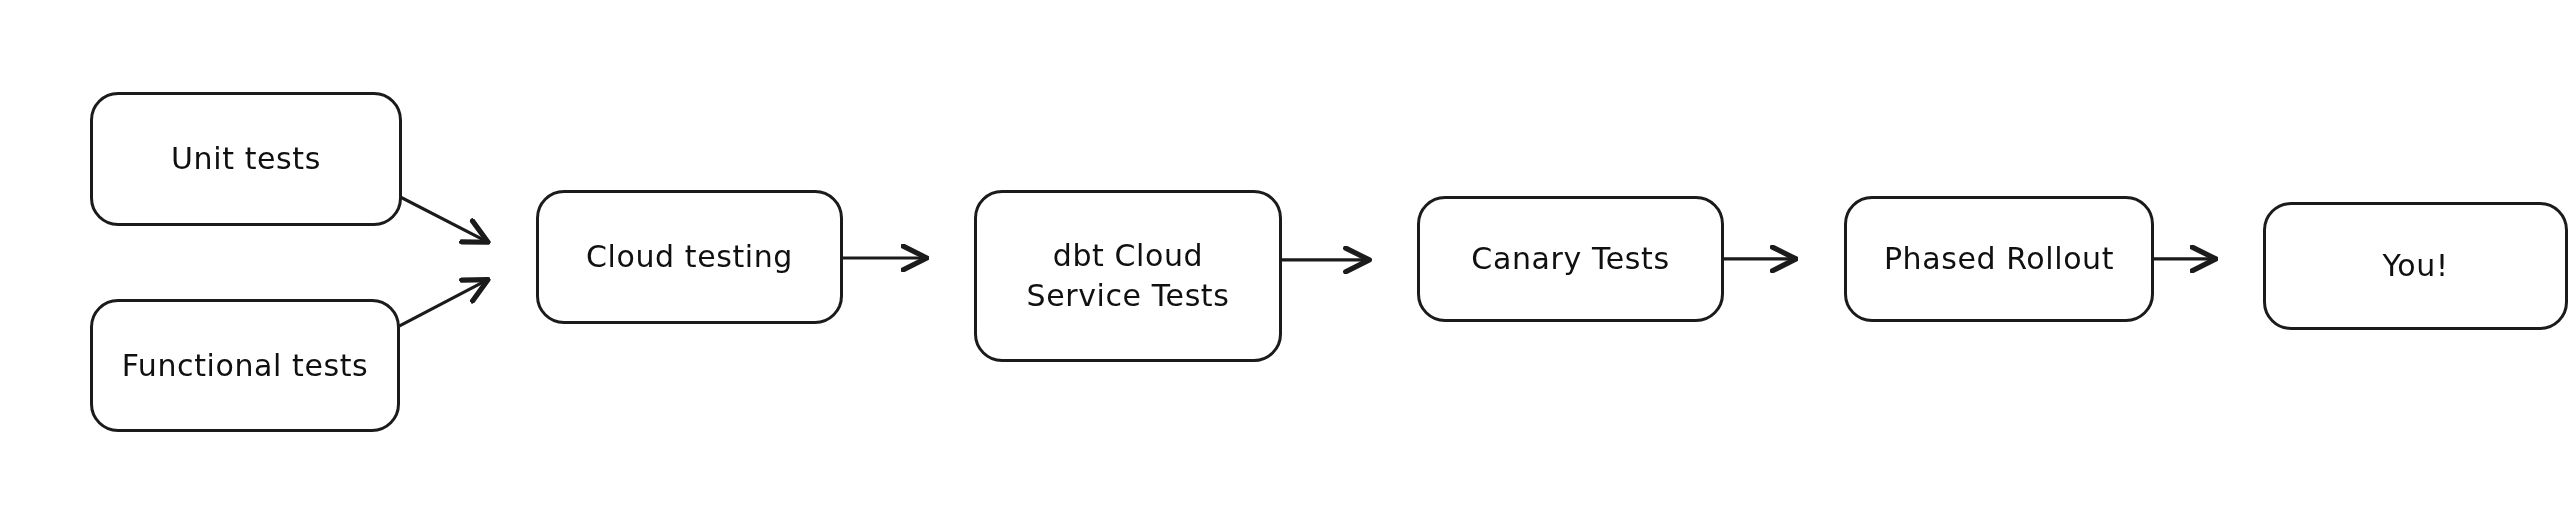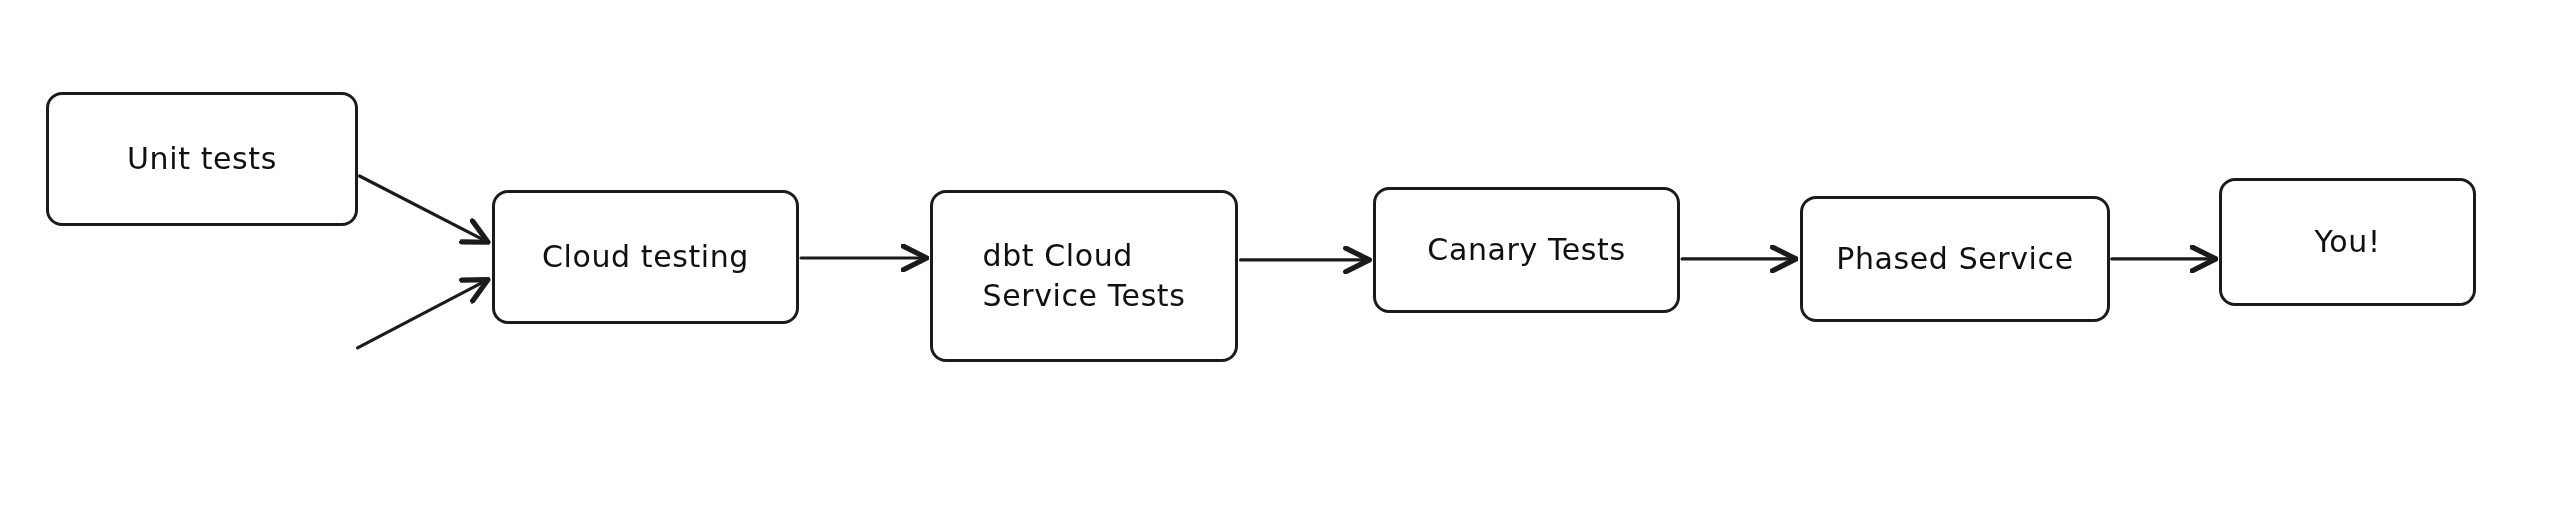--- a/index.html
+++ b/index.html
@@ -23,44 +23,46 @@
     left: 0;
     top: 0;
     width: 2576px;
     height: 510px;
     pointer-events: none;
   }
   .node {
     position: absolute;
     box-sizing: border-box;
     border: 3px solid #1b1b1b;
-    border-radius: 16px;
+    border-radius: 28px;
     background: #ffffff;
     display: flex;
     align-items: center;
     justify-content: center;
+    text-align: center;
+    margin-left: 44px;
   }
   .node-label {
     font-family: "DejaVu Sans", sans-serif;
     font-size: 30px;
     font-weight: 400;
     line-height: 1.32;
     color: #101010;
     letter-spacing: 0.6px;
     white-space: pre-line;
     padding: 0 10px;
   }
   
   #node-unit-tests        { left: 46px;   top: 92px;  width: 312px; height: 134px; }
   #node-functional-tests  { left: 46px;   top: 299px; width: 310px; height: 133px; }
   #node-smoke-testing     { left: 492px;  top: 190px; width: 307px; height: 134px; }
   #node-dbt-cloud-service-tests { left: 930px; top: 190px; width: 308px; height: 172px; }
-  #node-canary-tests      { left: 1373px; top: 187px; width: 307px; height: 126px; }
+  #node-canary-tests      { left: 1373px; top: 196px; width: 307px; height: 126px; }
   #node-phased-rollout    { left: 1800px; top: 196px; width: 310px; height: 126px; }
-  #node-you               { left: 2219px; top: 178px; width: 257px; height: 128px; }
+  #node-you               { left: 2219px; top: 202px; width: 305px; height: 128px; }
 </style>
 </head>
 <body>
 
 <div id="canvas">
 
   <svg id="edge-layer" viewBox="0 0 2608 516" width="2576" height="510" xmlns="http://www.w3.org/2000/svg">
     <defs>
       <marker id="arrow-open" viewBox="0 0 12 12" refX="10" refY="6" markerWidth="9" markerHeight="9" orient="auto-start-reverse">
         <path d="M 1 1 L 11 6 L 1 11" fill="none" stroke="#1b1b1b" stroke-width="2.2" stroke-linecap="round" stroke-linejoin="round"></path>
@@ -77,36 +79,39 @@
 
     <path d="M 1703 262 L 1816 262" fill="none" stroke="#1b1b1b" stroke-width="3.2" stroke-linecap="round" marker-end="url(#arrow-open)"></path>
 
     <path d="M 2138 262 L 2241 262" fill="none" stroke="#1b1b1b" stroke-width="3.2" stroke-linecap="round" marker-end="url(#arrow-open)"></path>
   </svg>
 
   <div class="node" id="node-unit-tests">
     <span class="node-label">Unit tests</span>
   </div>
 
+  <div class="node" id="node-functional-tests">
+    <span class="node-label">Functional tests</span>
+  </div>
 
   <div class="node" id="node-smoke-testing">
     <span class="node-label">Cloud testing</span>
   </div>
 
   <div class="node" id="node-dbt-cloud-service-tests">
     <span class="node-label">dbt Cloud
 Service Tests</span>
   </div>
 
   <div class="node" id="node-canary-tests">
     <span class="node-label">Canary Tests</span>
   </div>
 
   <div class="node" id="node-phased-rollout">
-    <span class="node-label">Phased Service</span>
+    <span class="node-label">Phased Rollout</span>
   </div>
 
   <div class="node" id="node-you">
     <span class="node-label">You!</span>
   </div>
 
 </div>
 
 
 </body></html>

